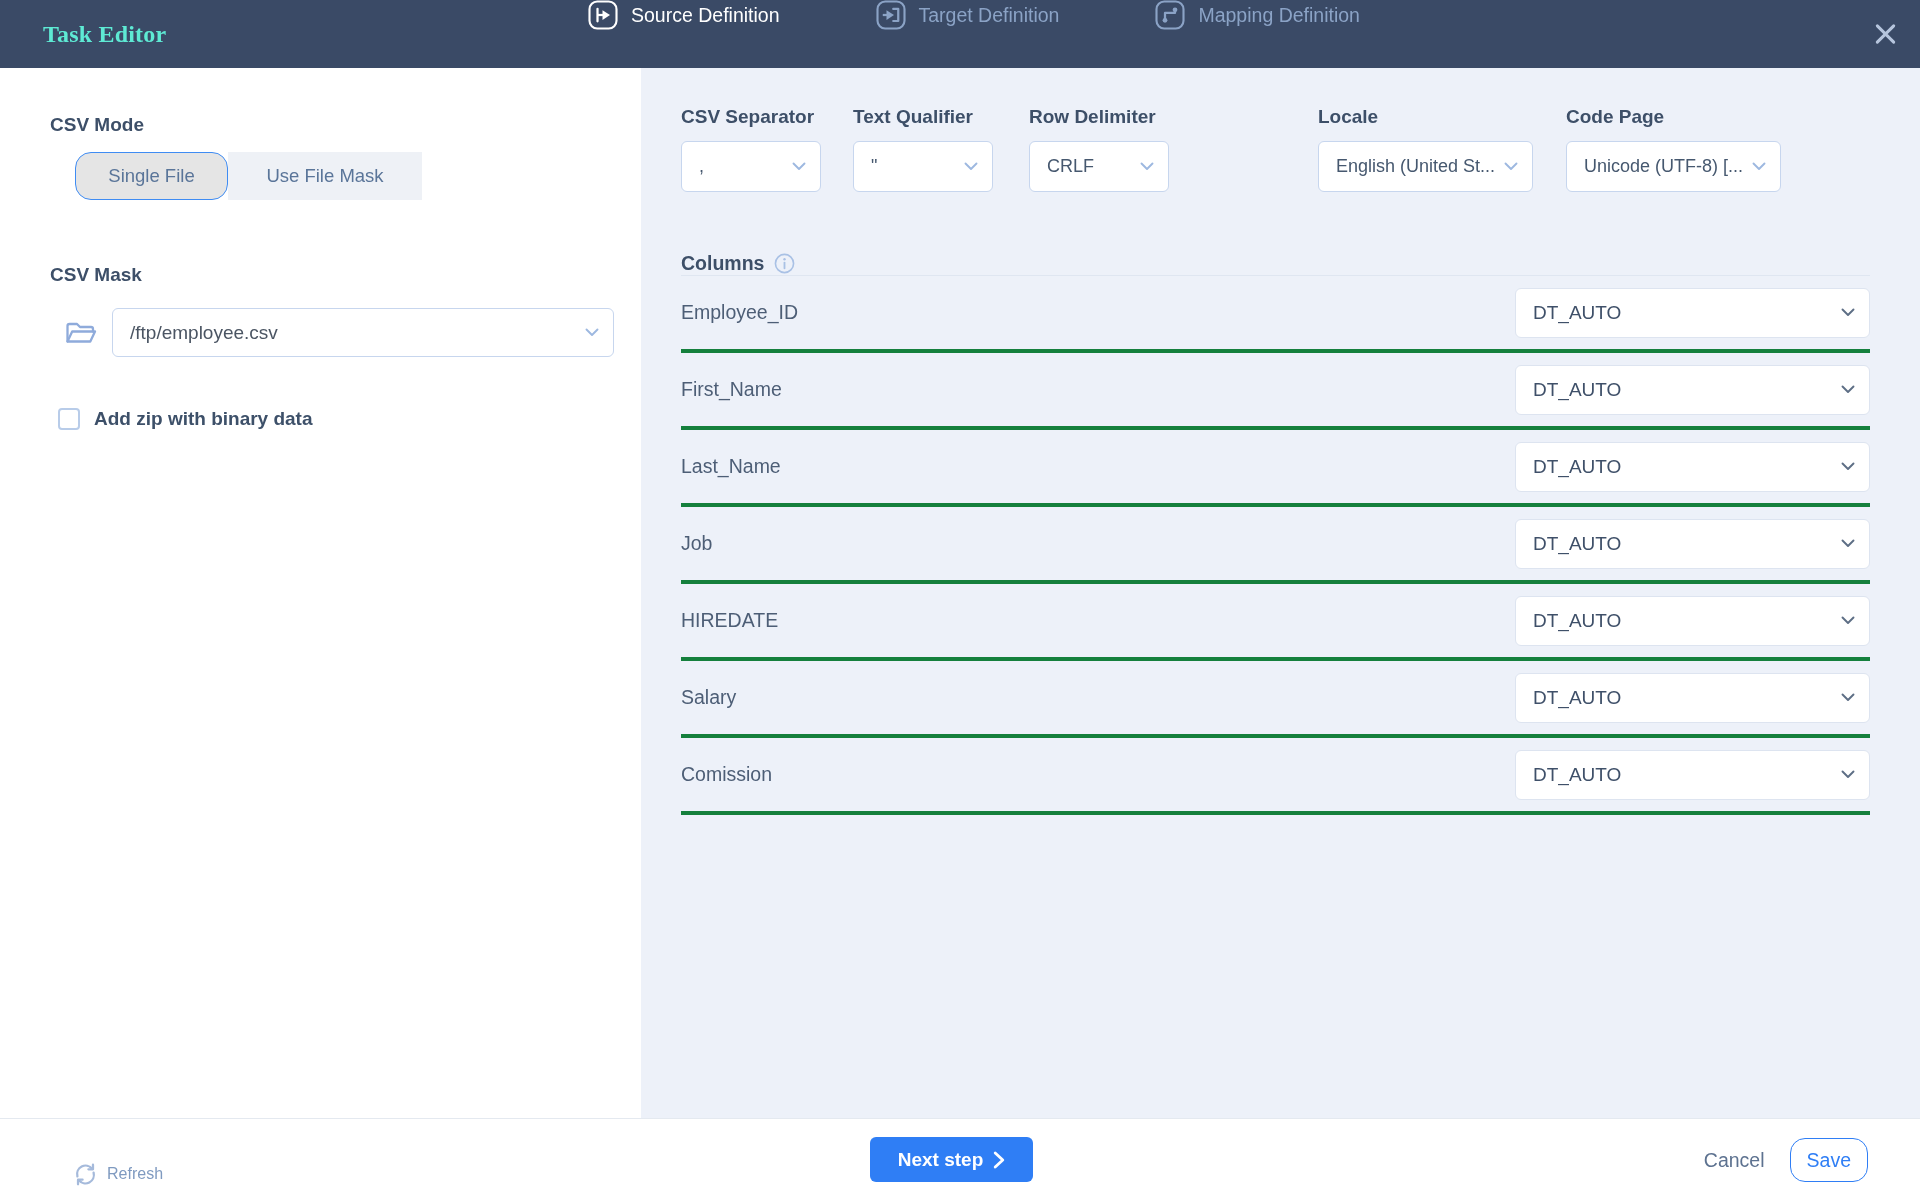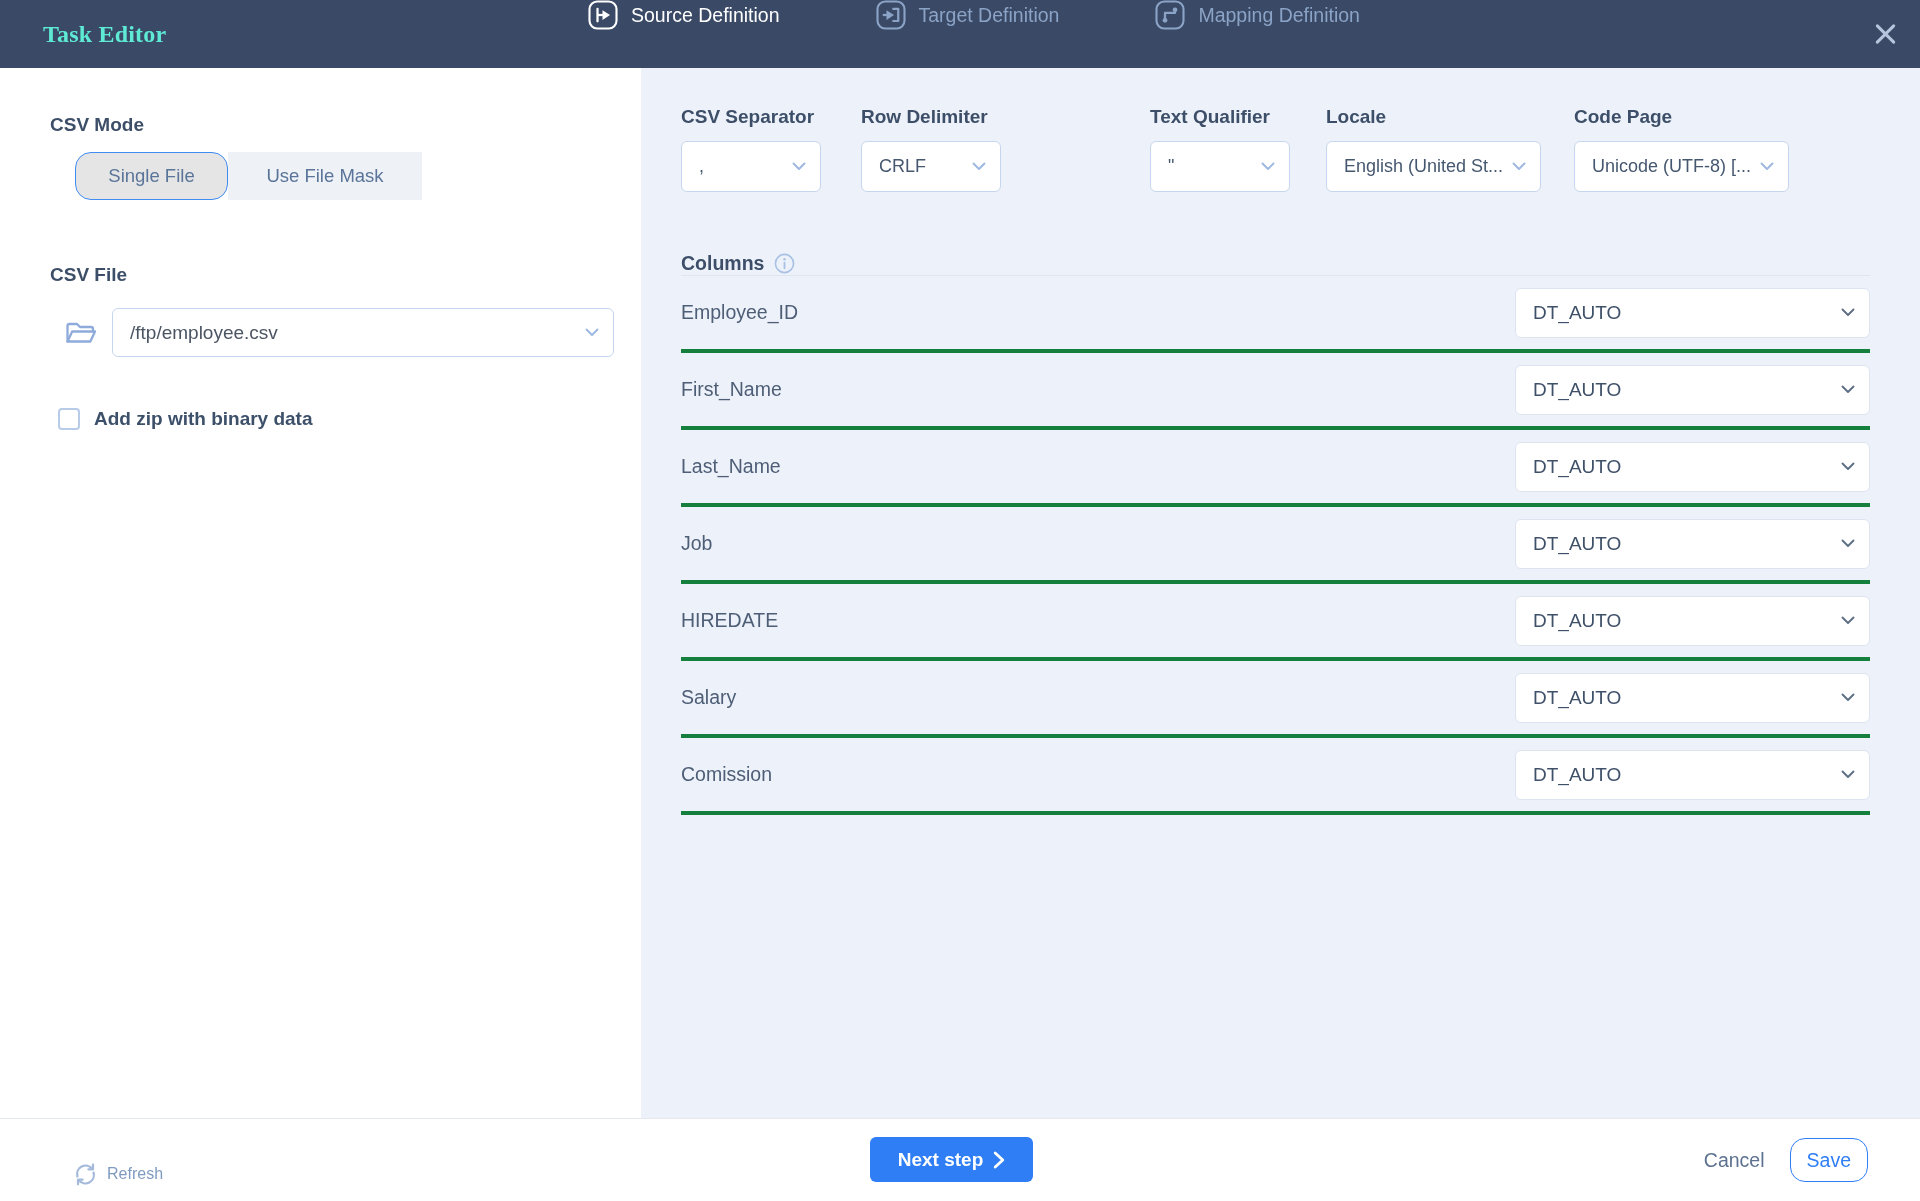--- a/index.html
+++ b/index.html
@@ -45,21 +45,21 @@
   .checkbox { width:22px; height:22px; border:2px solid #b8cce9; border-radius:4px; background:#fff; flex-shrink:0; }
   .checkbox-label { font-size:19px; font-weight:600; color:#3d5069; }
 
   
   .fields { position:absolute; left:40px; top:38px; display:flex; }
   .field { display:flex; flex-direction:column; gap:13px; }
   .field-label { font-size:19px; font-weight:700; color:#3d4f68; white-space:nowrap; }
   .field .select { height:51px; font-size:18px; }
   .field.f0, .field.f1, .field.f2 { width:140px; }
   .field.f3, .field.f4 { width:215px; }
-  .field.f0 { margin-right:40px; }
+  .field.f0 { margin-right:32px; }
   .field.f1 { margin-right:36px; }
   .field.f2 { margin-right:149px; }
   .field.f3 { margin-right:33px; }
 
   
   .columns-wrap { position:absolute; left:40px; right:50px; top:184px; }
   .columns-head { display:flex; align-items:center; gap:10px; border-bottom:1px solid #dfe6f1; }
   .columns-title { font-size:19.5px; font-weight:700; color:#3d4f68; }
   .info-icon { display:flex; color:#a9c1e5; cursor:pointer; }
   .col-row { height:77px; display:flex; align-items:center; justify-content:space-between; border-bottom:4px solid #15803d; }
@@ -132,21 +132,21 @@
     <div class="segmented" id="csvMode">
   <button class="mode-btn m0 selected">
           <span>Single File</span>
         </button>
 
   <button class="mode-btn m1">
           <span>Use File Mask</span>
         </button>
 </div>
 
-    <div class="grp-label csv-path-label">CSV File</div>
+    <div class="grp-label csv-path-label">CSV Mask</div>
     <div class="path-row">
       <span style="display:flex;color:#8fabdb;">
         <svg width="34" height="30" viewBox="0 0 34 30" fill="none">
           <path d="M3.5 23.5 V8 q0-2 2-2 h7.5 l3 3 h11 q2 0 2 2 v2.5" stroke="currentColor" stroke-width="2.3" stroke-linecap="round" stroke-linejoin="round"></path>
           <path d="M3.5 23.5 L8.2 13.5 H31 L26.3 23.5 Z" stroke="currentColor" stroke-width="2.3" stroke-linejoin="round"></path>
         </svg>
       </span>
       <div class="select path-select">
         <span class="select-value">/ftp/employee.csv</span>
         <span class="chev">
@@ -170,36 +170,36 @@
     <div class="select">
       <span class="select-value">,</span>
       <span class="chev">
   <svg width="14" height="9" viewBox="0 0 14 9" fill="none">
     <path d="M1.5 1.5 L7 7 L12.5 1.5" stroke="currentColor" stroke-width="1.9" stroke-linecap="round" stroke-linejoin="round"></path>
   </svg>
 </span>
     </div>
   </div>
 
+  <div class="field f1">
+    <span class="field-label">Text Qualifier</span>
+    <div class="select">
+      <span class="select-value">"</span>
+      <span class="chev">
+  <svg width="14" height="9" viewBox="0 0 14 9" fill="none">
+    <path d="M1.5 1.5 L7 7 L12.5 1.5" stroke="currentColor" stroke-width="1.9" stroke-linecap="round" stroke-linejoin="round"></path>
+  </svg>
+</span>
+    </div>
+  </div>
+
   <div class="field f2">
     <span class="field-label">Row Delimiter</span>
     <div class="select">
       <span class="select-value">CRLF</span>
-      <span class="chev">
-  <svg width="14" height="9" viewBox="0 0 14 9" fill="none">
-    <path d="M1.5 1.5 L7 7 L12.5 1.5" stroke="currentColor" stroke-width="1.9" stroke-linecap="round" stroke-linejoin="round"></path>
-  </svg>
-</span>
-    </div>
-  </div>
-
-  <div class="field f1">
-    <span class="field-label">Text Qualifier</span>
-    <div class="select">
-      <span class="select-value">"</span>
       <span class="chev">
   <svg width="14" height="9" viewBox="0 0 14 9" fill="none">
     <path d="M1.5 1.5 L7 7 L12.5 1.5" stroke="currentColor" stroke-width="1.9" stroke-linecap="round" stroke-linejoin="round"></path>
   </svg>
 </span>
     </div>
   </div>
 
   <div class="field f3">
     <span class="field-label">Locale</span>

